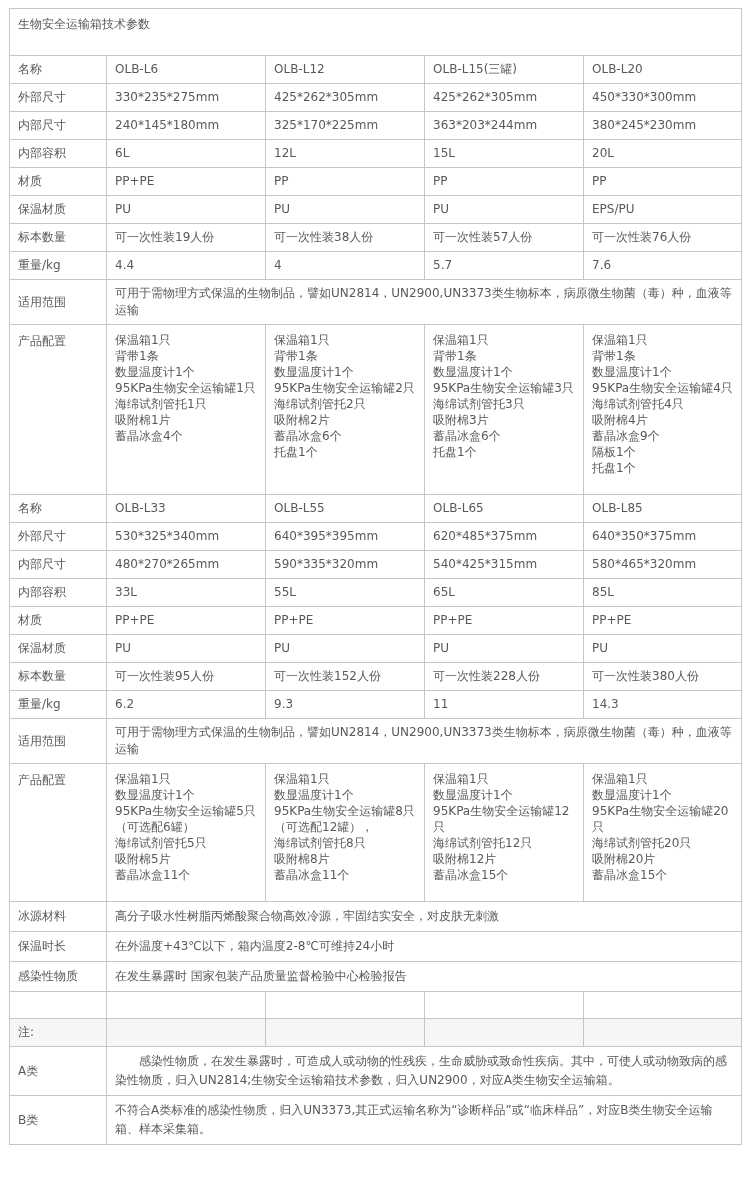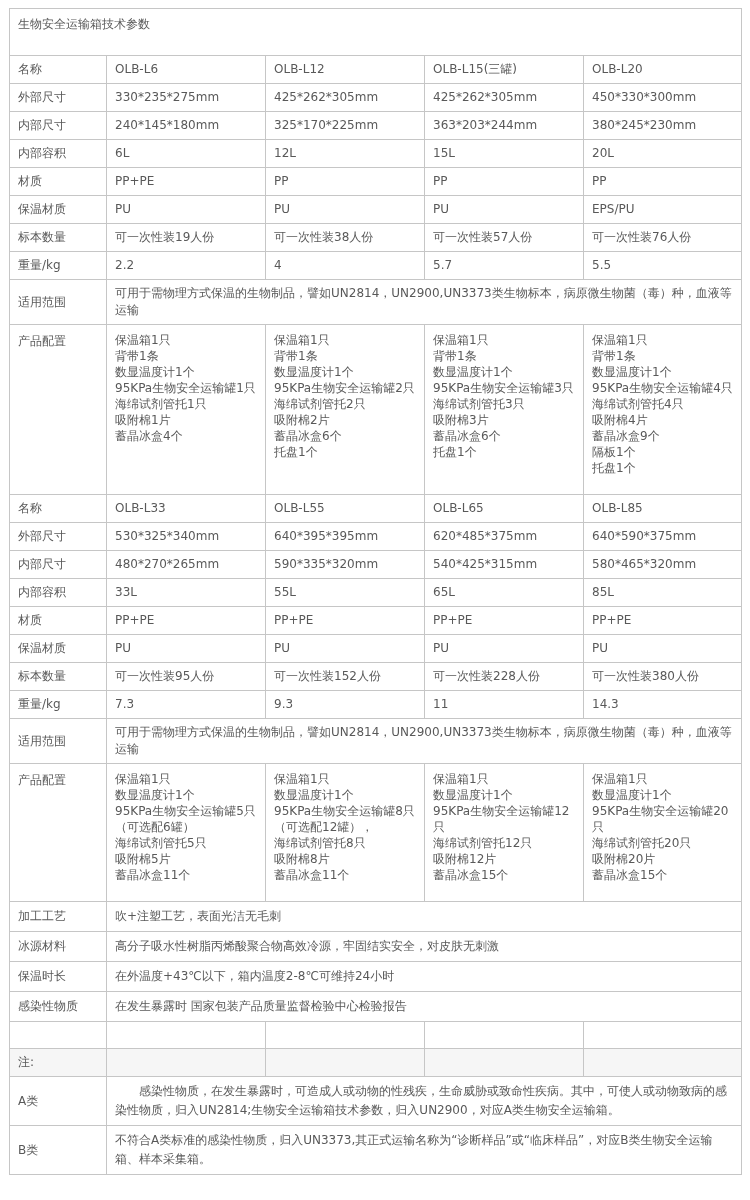--- a/index.html
+++ b/index.html
@@ -88,24 +88,24 @@
   </tr>
   <tr>
     <td>标本数量</td>
     <td>可一次性装19人份</td>
     <td>可一次性装38人份</td>
     <td>可一次性装57人份</td>
     <td>可一次性装76人份</td>
   </tr>
   <tr>
     <td>重量/kg</td>
-    <td>2.2</td>
+    <td>4.4</td>
     <td>4</td>
     <td>5.7</td>
-    <td>5.5</td>
+    <td>7.6</td>
   </tr>
   <tr>
     <td>适用范围</td>
     <td colspan="4">可用于需物理方式保温的生物制品，譬如UN2814，UN2900,UN3373类生物标本，病原微生物菌（毒）种，血液等运输</td>
   </tr>
   <tr>
     <td style="vertical-align:top;padding-top:8px">产品配置</td>
     <td class="cfg">保温箱1只
 背带1条
 数显温度计1个
@@ -145,21 +145,21 @@
     <td>OLB-L33</td>
     <td>OLB-L55</td>
     <td>OLB-L65</td>
     <td>OLB-L85</td>
   </tr>
   <tr>
     <td>外部尺寸</td>
     <td>530*325*340mm</td>
     <td>640*395*395mm</td>
     <td>620*485*375mm</td>
-    <td>640*590*375mm</td>
+    <td>640*350*375mm</td>
   </tr>
   <tr>
     <td>内部尺寸</td>
     <td>480*270*265mm</td>
     <td>590*335*320mm</td>
     <td>540*425*315mm</td>
     <td>580*465*320mm</td>
   </tr>
   <tr>
     <td>内部容积</td>
@@ -184,21 +184,21 @@
   </tr>
   <tr>
     <td>标本数量</td>
     <td>可一次性装95人份</td>
     <td>可一次性装152人份</td>
     <td>可一次性装228人份</td>
     <td>可一次性装380人份</td>
   </tr>
   <tr>
     <td>重量/kg</td>
-    <td>7.3</td>
+    <td>6.2</td>
     <td>9.3</td>
     <td>11</td>
     <td>14.3</td>
   </tr>
   <tr>
     <td>适用范围</td>
     <td colspan="4">可用于需物理方式保温的生物制品，譬如UN2814，UN2900,UN3373类生物标本，病原微生物菌（毒）种，血液等运输</td>
   </tr>
   <tr>
     <td style="vertical-align:top;padding-top:8px">产品配置</td>
@@ -222,24 +222,20 @@
 蓄晶冰盒15个</td>
     <td class="cfg">保温箱1只
 数显温度计1个
 95KPa生物安全运输罐20只
 海绵试剂管托20只
 吸附棉20片
 蓄晶冰盒15个</td>
   </tr>
 
   <tr class="footer-row">
-    <td>加工工艺</td>
-    <td colspan="4">吹+注塑工艺，表面光洁无毛刺</td>
-  </tr>
-  <tr class="footer-row">
     <td>冰源材料</td>
     <td colspan="4">高分子吸水性树脂丙烯酸聚合物高效冷源，牢固结实安全，对皮肤无刺激</td>
   </tr>
   <tr class="footer-row">
     <td>保温时长</td>
     <td colspan="4">在外温度+43℃以下，箱内温度2-8℃可维持24小时</td>
   </tr>
   <tr class="footer-row">
     <td>感染性物质</td>
     <td colspan="4">在发生暴露时 国家包装产品质量监督检验中心检验报告</td>

